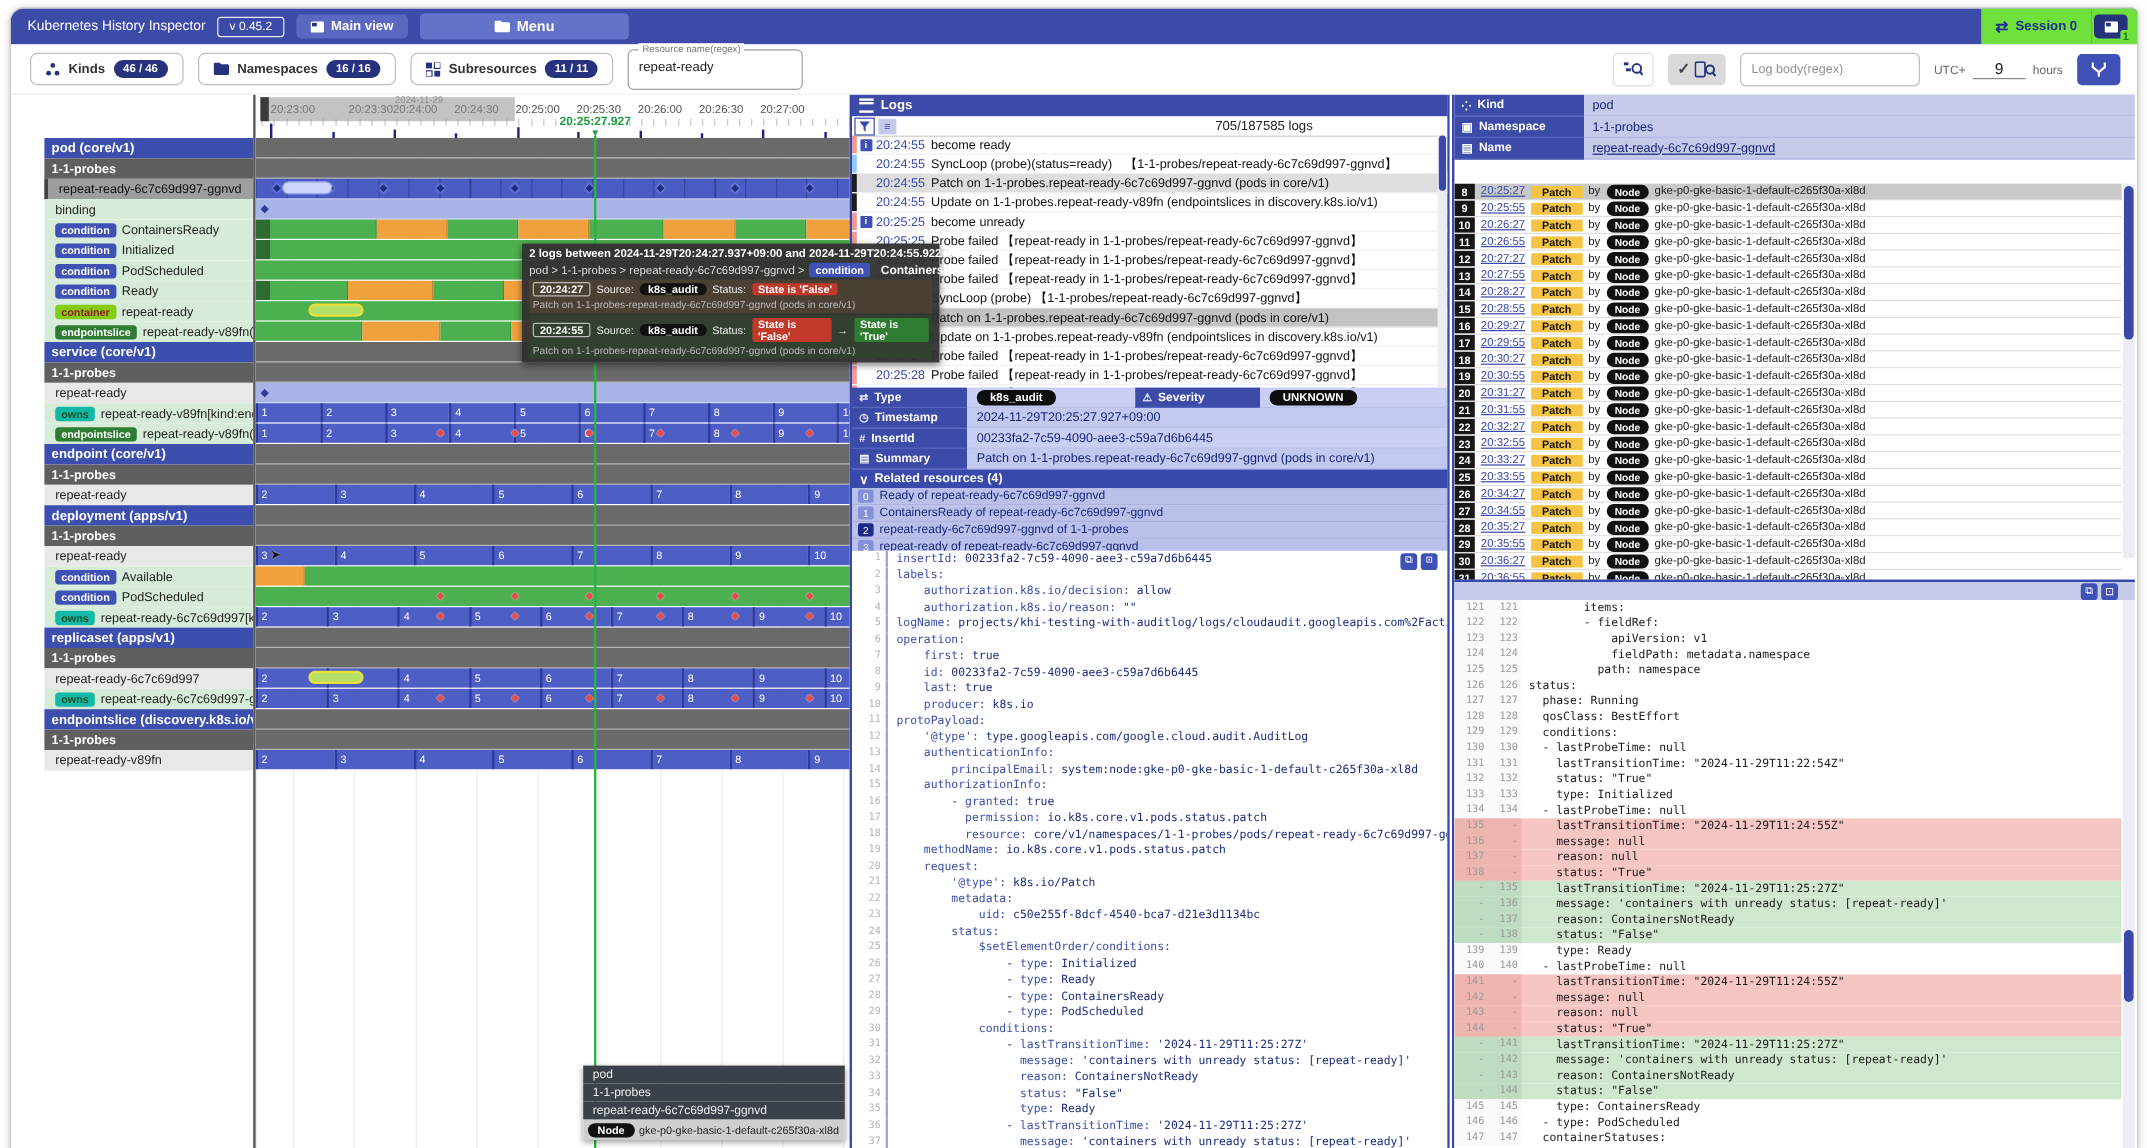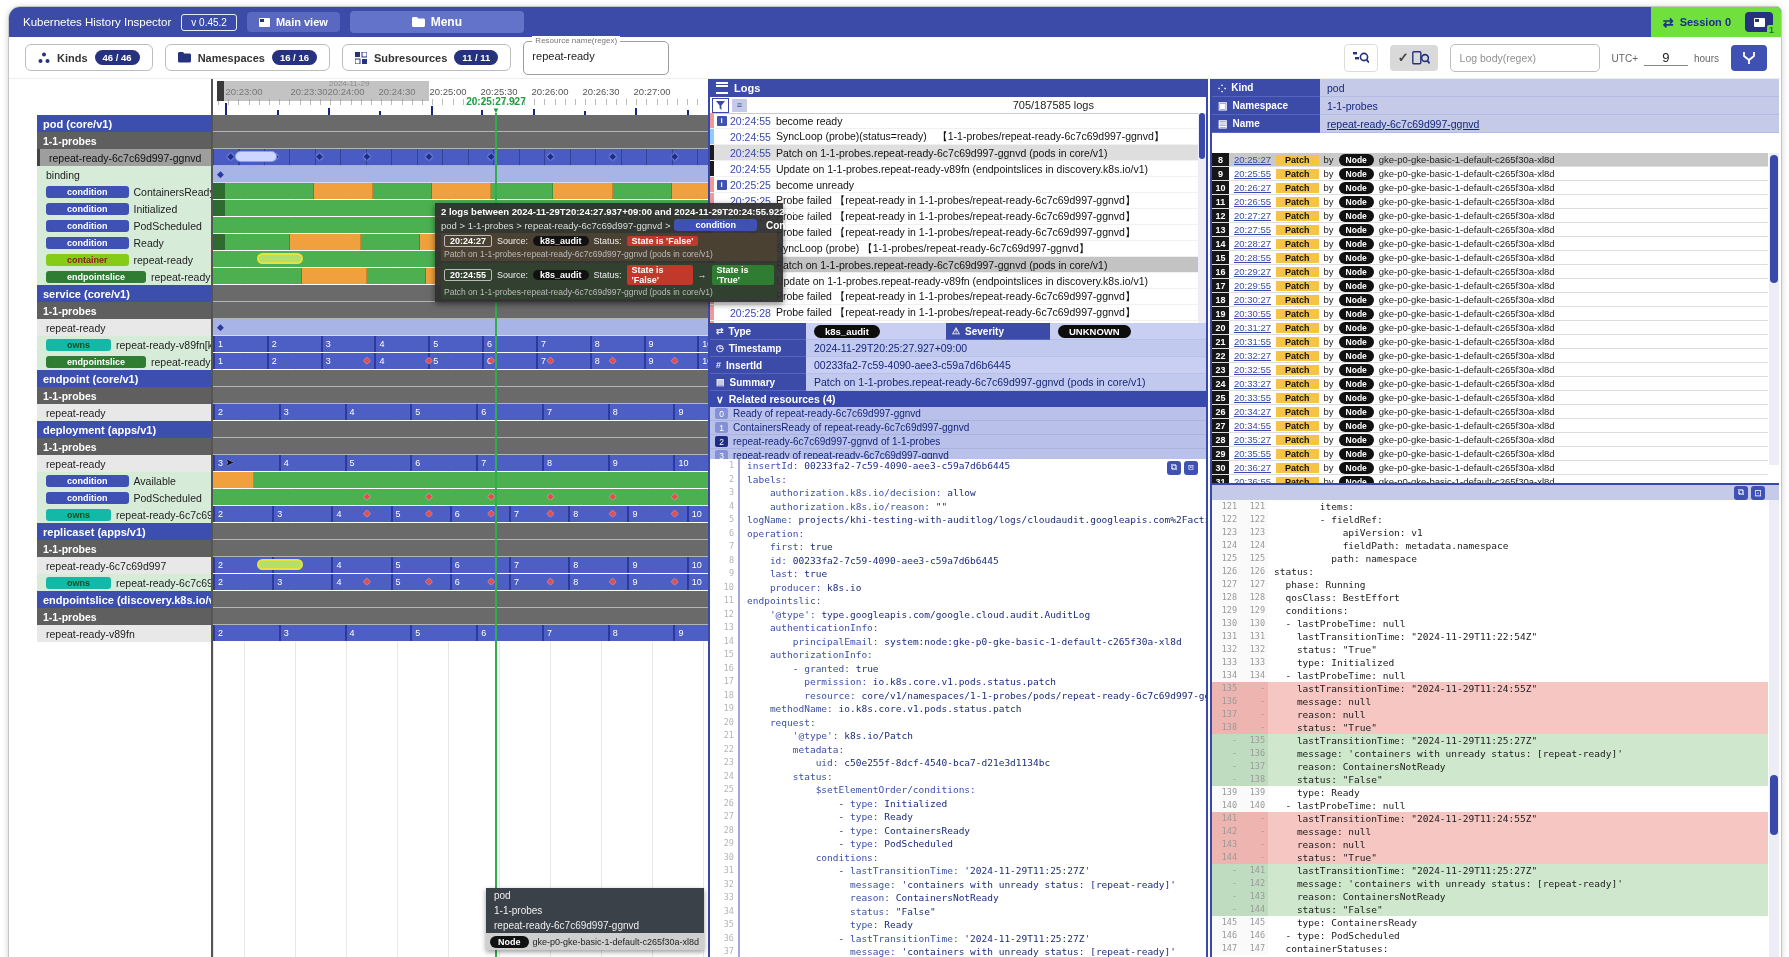--- a/index.html
+++ b/index.html
@@ -41,21 +41,21 @@
   
   .main{position:absolute;left:0;top:72px;right:0;bottom:0;}
   
   .sidebar{position:absolute;left:0;top:36px;width:202px;}
   .s-row{height:17px;display:flex;align-items:center;font-size:10.5px;white-space:nowrap;overflow:hidden;box-sizing:border-box;padding-left:6px;cursor:pointer;margin-left:28px;}
   .s-kind{background:#3d4fae;color:#fff;font-weight:bold;font-size:11px;}
   .s-ns{background:#5f5f5f;color:#fff;font-weight:bold;}
   .s-res{background:#e8e8e8;color:#222;padding-left:9px;}
   .s-res.sel{background:#9e9e9e;border-left:3px solid #444;color:#111;}
   .s-sub{background:#d6ecd9;color:#222;padding-left:9px;}
-  .bdg{font-size:9px;font-weight:bold;padding:1px 21px;border-radius:3px;margin-right:5px;flex:none;}
+  .bdg{font-size:9px;font-weight:bold;padding:1px 5px;border-radius:3px;margin-right:5px;flex:none;}
   .bdg.indigo{background:#3f51b5;color:#fff;}
   .bdg.red{background:#84cc16;color:#8e1b1b;}
   .bdg.dkgreen{background:#2e7d32;color:#fff;}
   .bdg.ltgreen{background:#14b8a6;color:#1b4d1f;}
   
   .timeline{position:absolute;left:202px;top:0;width:594px;height:100%;border-left:2px solid #555;box-sizing:border-box;overflow:hidden;
     background-image:repeating-linear-gradient(to right,#e7e7e7 0 1px,transparent 1px 51px);background-position:31px 0;background-color:#fff;padding-left:32px;}
   .ruler{position:absolute;left:0;top:0;right:0;height:36px;background:#fff;border-bottom:1px solid #ddd;}
   .ruler .date{position:absolute;top:0;left:116px;font-size:8px;color:#888;}
   .tick-lbl{position:absolute;top:7px;transform:translateX(-50%);font-size:9.5px;color:#555;}
@@ -810,21 +810,21 @@
               <div class="bl"><span class="ln">1</span><span class="yv"></span><span class="yk">insertId:</span><span class="yv"> 00233fa2-7c59-4090-aee3-c59a7d6b6445</span></div>
               <div class="bl"><span class="ln">2</span><span class="yv"></span><span class="yk">labels:</span><span class="yv"></span></div>
               <div class="bl"><span class="ln">3</span><span class="yv">    </span><span class="yk">authorization.k8s.io/decision:</span><span class="yv"> allow</span></div>
               <div class="bl"><span class="ln">4</span><span class="yv">    </span><span class="yk">authorization.k8s.io/reason:</span><span class="yv"> ""</span></div>
               <div class="bl"><span class="ln">5</span><span class="yv"></span><span class="yk">logName:</span><span class="yv"> projects/khi-testing-with-auditlog/logs/cloudaudit.googleapis.com%2Factivity</span></div>
               <div class="bl"><span class="ln">6</span><span class="yv"></span><span class="yk">operation:</span><span class="yv"></span></div>
               <div class="bl"><span class="ln">7</span><span class="yv">    </span><span class="yk">first:</span><span class="yv"> true</span></div>
               <div class="bl"><span class="ln">8</span><span class="yv">    </span><span class="yk">id:</span><span class="yv"> 00233fa2-7c59-4090-aee3-c59a7d6b6445</span></div>
               <div class="bl"><span class="ln">9</span><span class="yv">    </span><span class="yk">last:</span><span class="yv"> true</span></div>
               <div class="bl"><span class="ln">10</span><span class="yv">    </span><span class="yk">producer:</span><span class="yv"> k8s.io</span></div>
-              <div class="bl"><span class="ln">11</span><span class="yv"></span><span class="yk">endpointslic:</span><span class="yv"></span></div>
+              <div class="bl"><span class="ln">11</span><span class="yv"></span><span class="yk">protoPayload:</span><span class="yv"></span></div>
               <div class="bl"><span class="ln">12</span><span class="yv">    </span><span class="yk">'@type':</span><span class="yv"> type.googleapis.com/google.cloud.audit.AuditLog</span></div>
               <div class="bl"><span class="ln">13</span><span class="yv">    </span><span class="yk">authenticationInfo:</span><span class="yv"></span></div>
               <div class="bl"><span class="ln">14</span><span class="yv">        </span><span class="yk">principalEmail:</span><span class="yv"> system:node:gke-p0-gke-basic-1-default-c265f30a-xl8d</span></div>
               <div class="bl"><span class="ln">15</span><span class="yv">    </span><span class="yk">authorizationInfo:</span><span class="yv"></span></div>
               <div class="bl"><span class="ln">16</span><span class="yv">        - </span><span class="yk">granted:</span><span class="yv"> true</span></div>
               <div class="bl"><span class="ln">17</span><span class="yv">          </span><span class="yk">permission:</span><span class="yv"> io.k8s.core.v1.pods.status.patch</span></div>
               <div class="bl"><span class="ln">18</span><span class="yv">          </span><span class="yk">resource:</span><span class="yv"> core/v1/namespaces/1-1-probes/pods/repeat-ready-6c7c69d997-ggnvd/status</span></div>
               <div class="bl"><span class="ln">19</span><span class="yv">    </span><span class="yk">methodName:</span><span class="yv"> io.k8s.core.v1.pods.status.patch</span></div>
               <div class="bl"><span class="ln">20</span><span class="yv">    </span><span class="yk">request:</span><span class="yv"></span></div>
               <div class="bl"><span class="ln">21</span><span class="yv">        </span><span class="yk">'@type':</span><span class="yv"> k8s.io/Patch</span></div>

